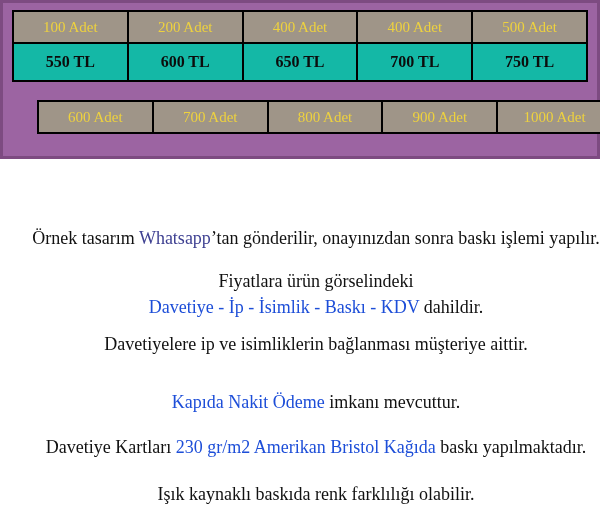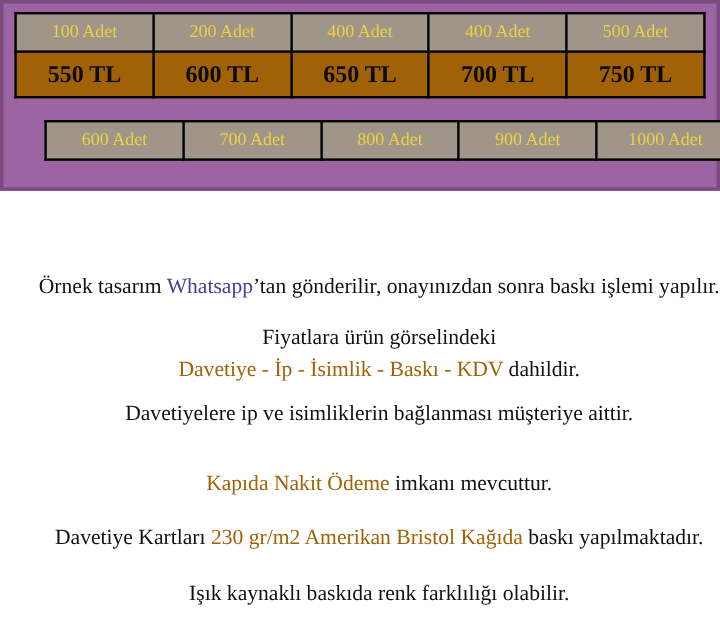--- a/index.html
+++ b/index.html
@@ -42,23 +42,23 @@
     padding: 4px;
   }
   td.qty-cell {
     height: 22px;
     background: #9f9588;
     color: #eed23e;
     font-size: 15px;
   }
   td.price-cell {
     height: 28px;
-    background: #a16207;
+    background: #14b8a6;
     color: #0c0c0c;
-    font-size: 20px;
+    font-size: 16px;
     font-weight: bold;
   }
   
   .notes p {
     position: absolute;
     left: 0;
     width: 600px;
     margin: 16px;
     text-align: center;
     font-size: 18px;
@@ -66,21 +66,21 @@
     color: #111111;
     white-space: nowrap;
   }
   .note-sample-design   { top: 212px; }
   .note-included-intro  { top: 255px; }
   .note-included-items  { top: 281px; }
   .note-attachment      { top: 318px; }
   .note-payment         { top: 376px; }
   .note-paper           { top: 421px; }
   .note-color-warning   { top: 468px; }
-  .red  { color: #a16207; }
+  .red  { color: #1d4ed8; }
   .brand { color: #3f4192; }
 </style>
 </head>
 <body>
 
 <div class="page">
 
   <div class="banner">
 
     <table class="price-table">

